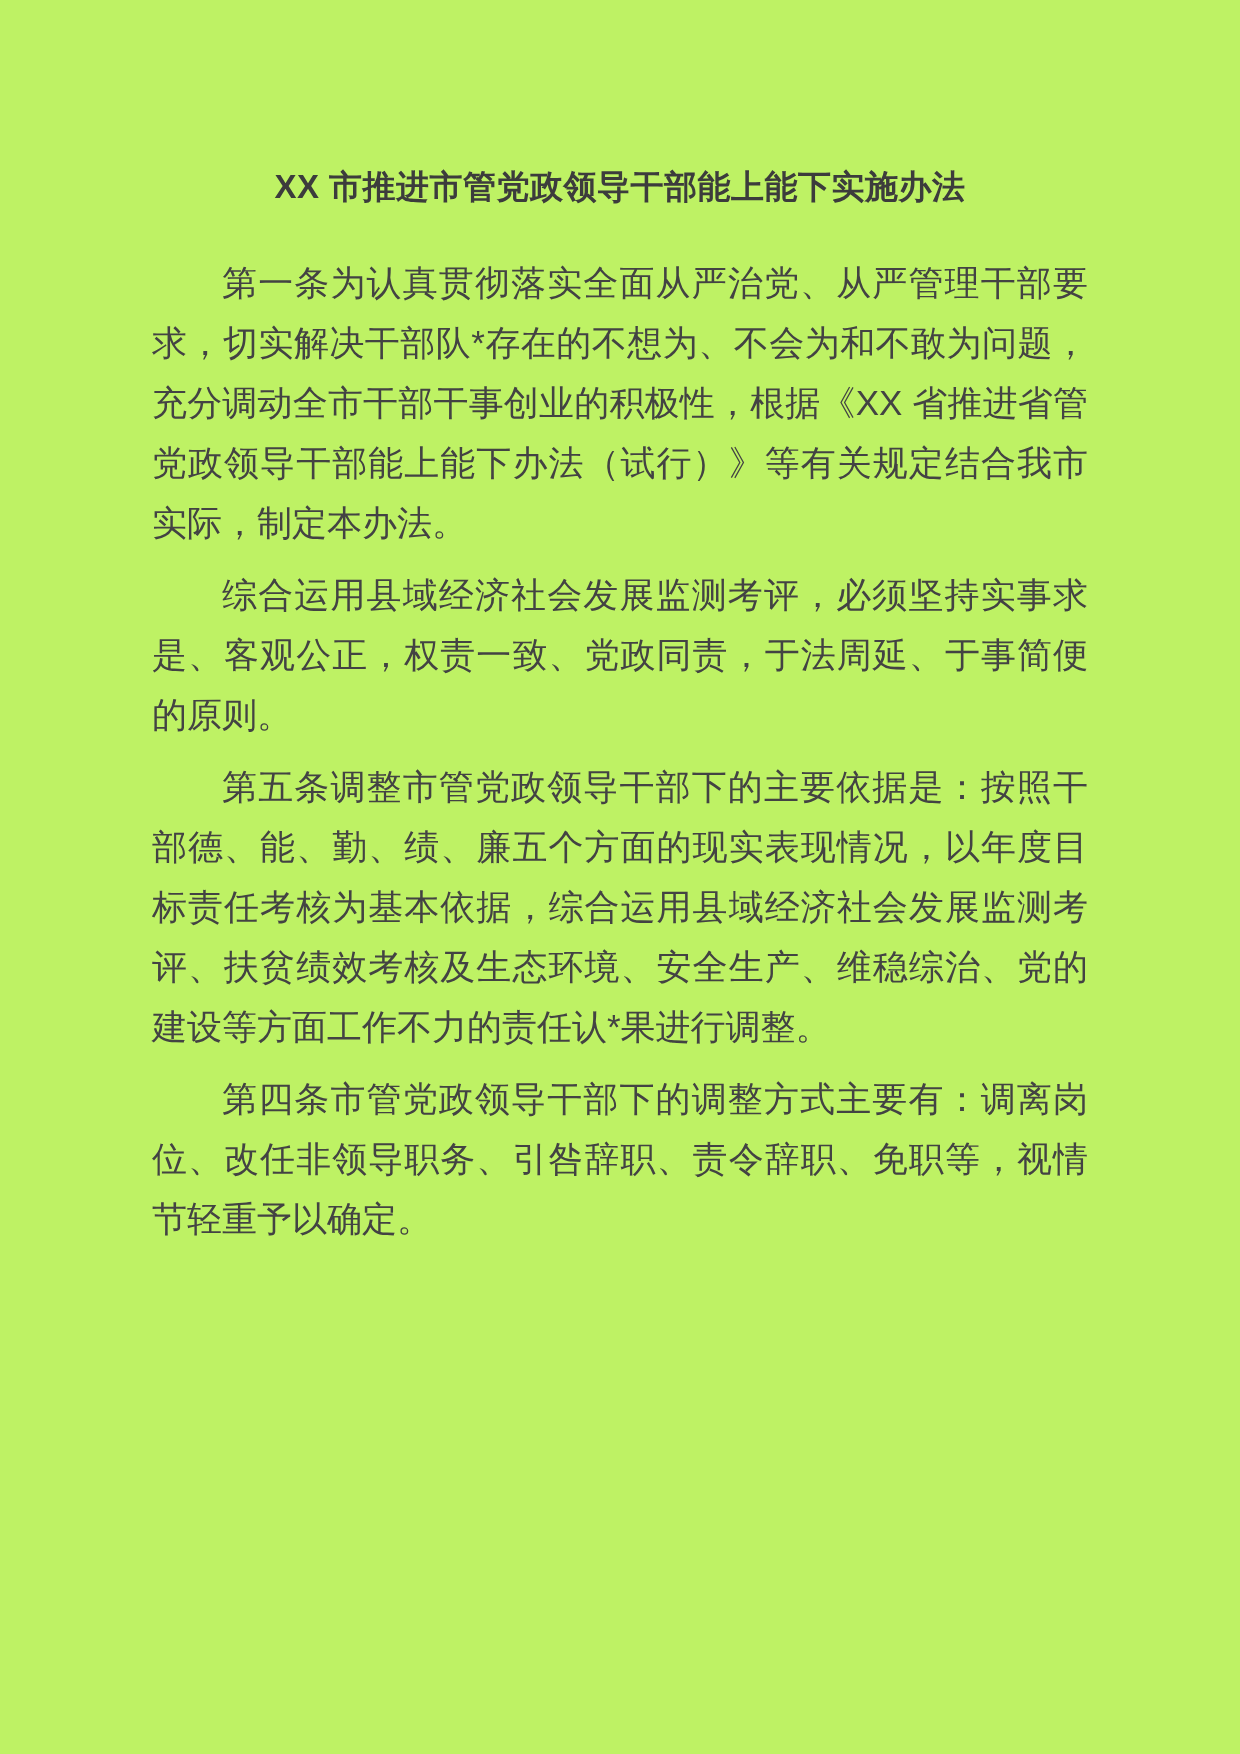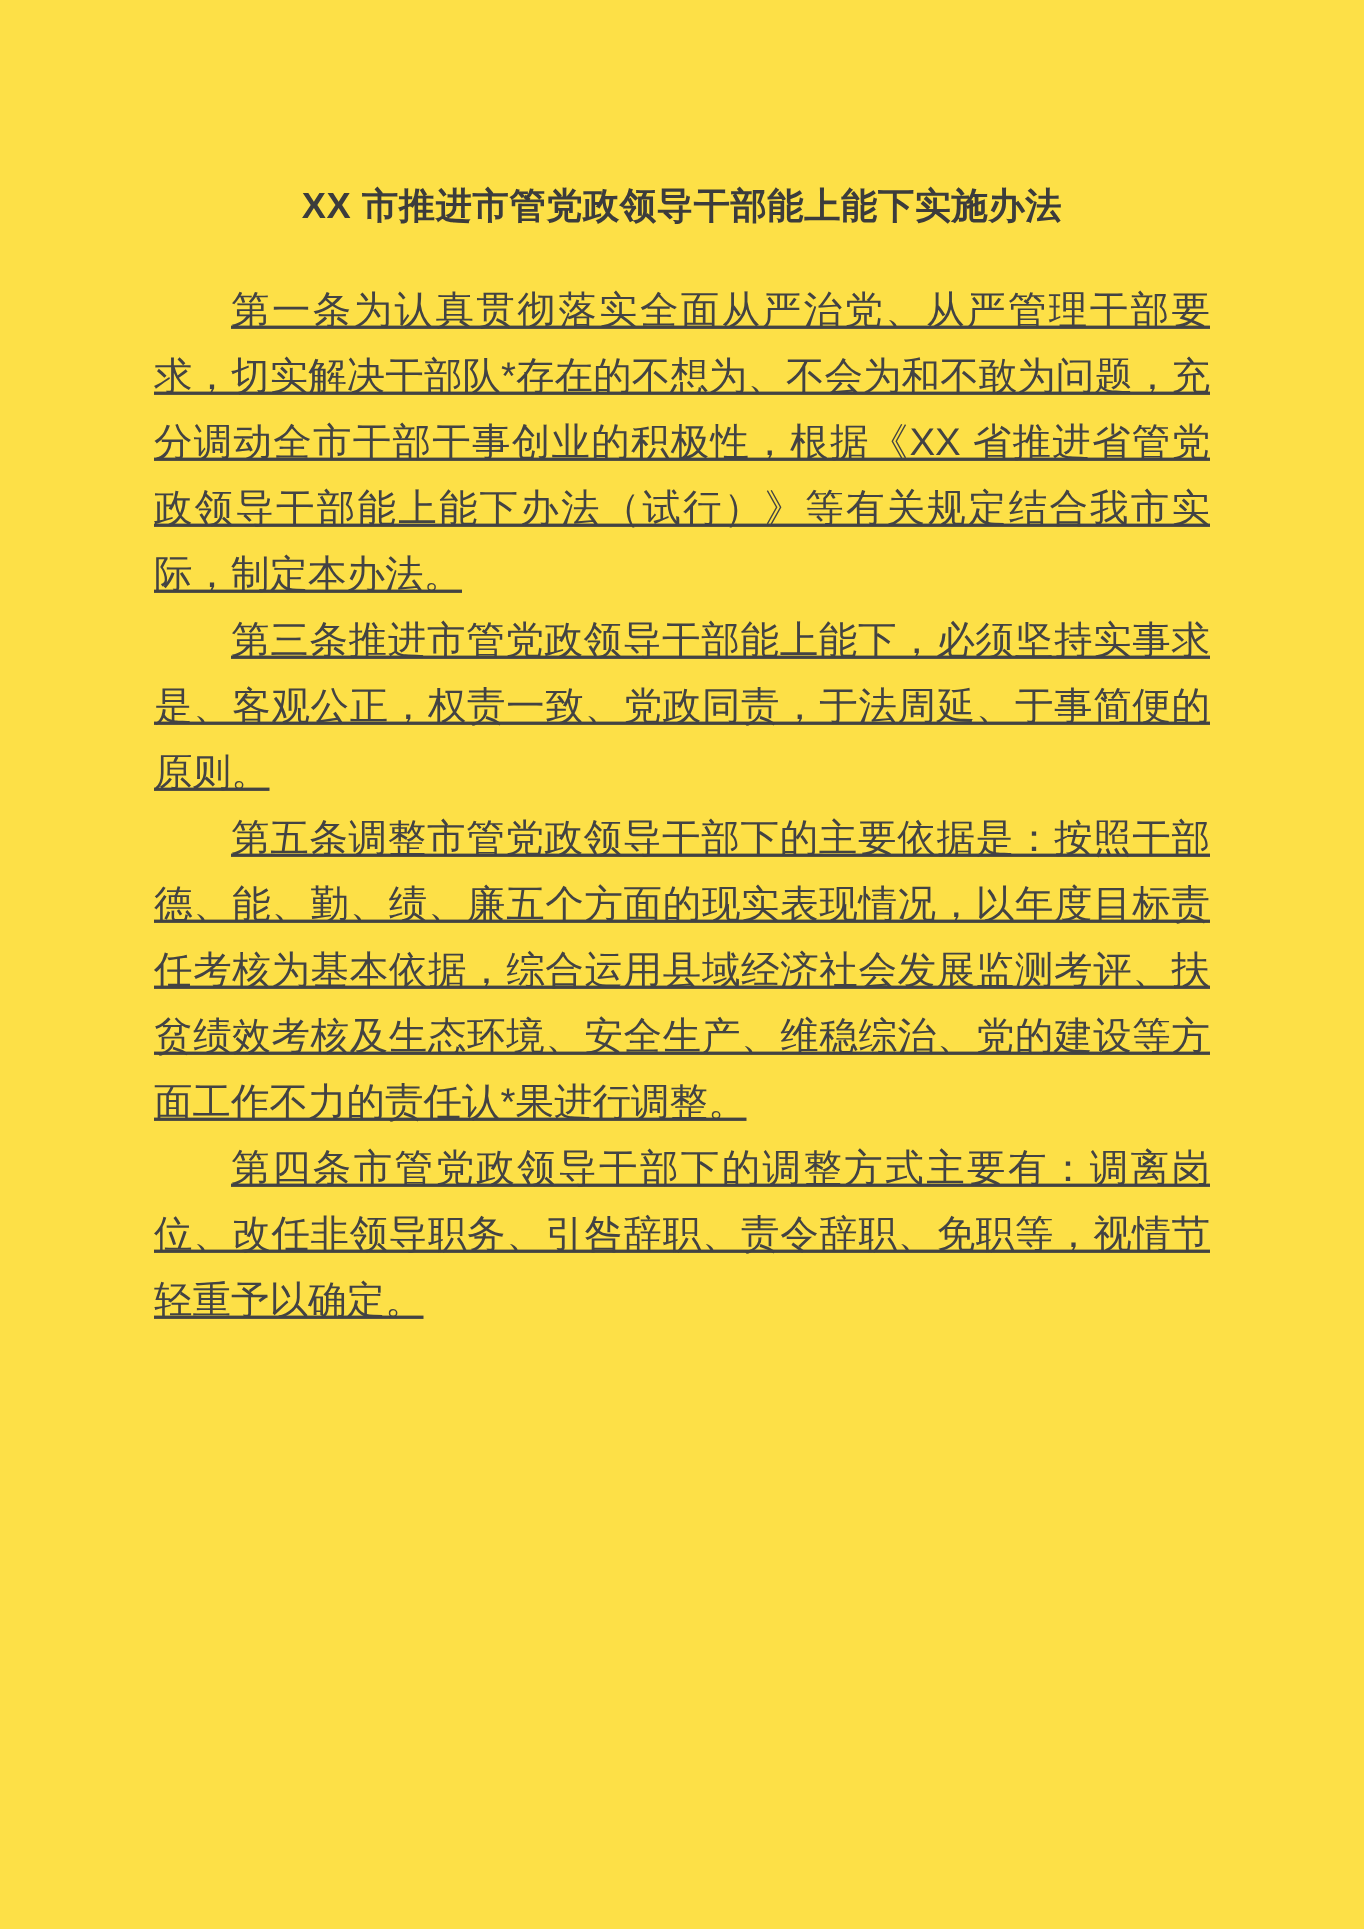--- a/index.html
+++ b/index.html
@@ -4,21 +4,21 @@
 <style>
   html, body {
     margin: 0;
     padding: 0;
     background: #ffffff;
   }
   .page {
     position: relative;
     width: 1240px;
     height: 1754px;
-    background: #fde047;
+    background: #bef264;
     box-sizing: border-box;
     padding: 163px 140px 0 140px;
     overflow: hidden;
   }
   .doc-title {
     font-family: "Liberation Sans", "DejaVu Sans", sans-serif;
     font-weight: bold;
     font-size: 33px;
     line-height: 48px;
     color: #3c3c3c;
@@ -31,32 +31,31 @@
     font-family: "Liberation Sans", "DejaVu Sans", sans-serif;
     font-size: 35px;
     line-height: 60px;
     color: #434343;
     text-align: justify;
     text-justify: inter-ideograph;
     letter-spacing: 0px;
     margin: 0;
   }
   .body-text p {
-    margin: 0;
+    margin: 12px;
     text-indent: 70px;
-    text-decoration: underline;
   }
 </style>
 </head>
 <body>
 
 <div class="page">
 
   <h1 class="doc-title">XX 市推进市管党政领导干部能上能下实施办法</h1>
 
   <div class="body-text">
     <p>第一条为认真贯彻落实全面从严治党、从严管理干部要求，切实解决干部队*存在的不想为、不会为和不敢为问题，充分调动全市干部干事创业的积极性，根据《XX 省推进省管党政领导干部能上能下办法（试行）》等有关规定结合我市实际，制定本办法。</p>
-    <p>第三条推进市管党政领导干部能上能下，必须坚持实事求是、客观公正，权责一致、党政同责，于法周延、于事简便的原则。</p>
+    <p>综合运用县域经济社会发展监测考评，必须坚持实事求是、客观公正，权责一致、党政同责，于法周延、于事简便的原则。</p>
     <p>第五条调整市管党政领导干部下的主要依据是：按照干部德、能、勤、绩、廉五个方面的现实表现情况，以年度目标责任考核为基本依据，综合运用县域经济社会发展监测考评、扶贫绩效考核及生态环境、安全生产、维稳综治、党的建设等方面工作不力的责任认*果进行调整。</p>
     <p>第四条市管党政领导干部下的调整方式主要有：调离岗位、改任非领导职务、引咎辞职、责令辞职、免职等，视情节轻重予以确定。</p>
   </div>
 
 </div>
 
 </body></html>

